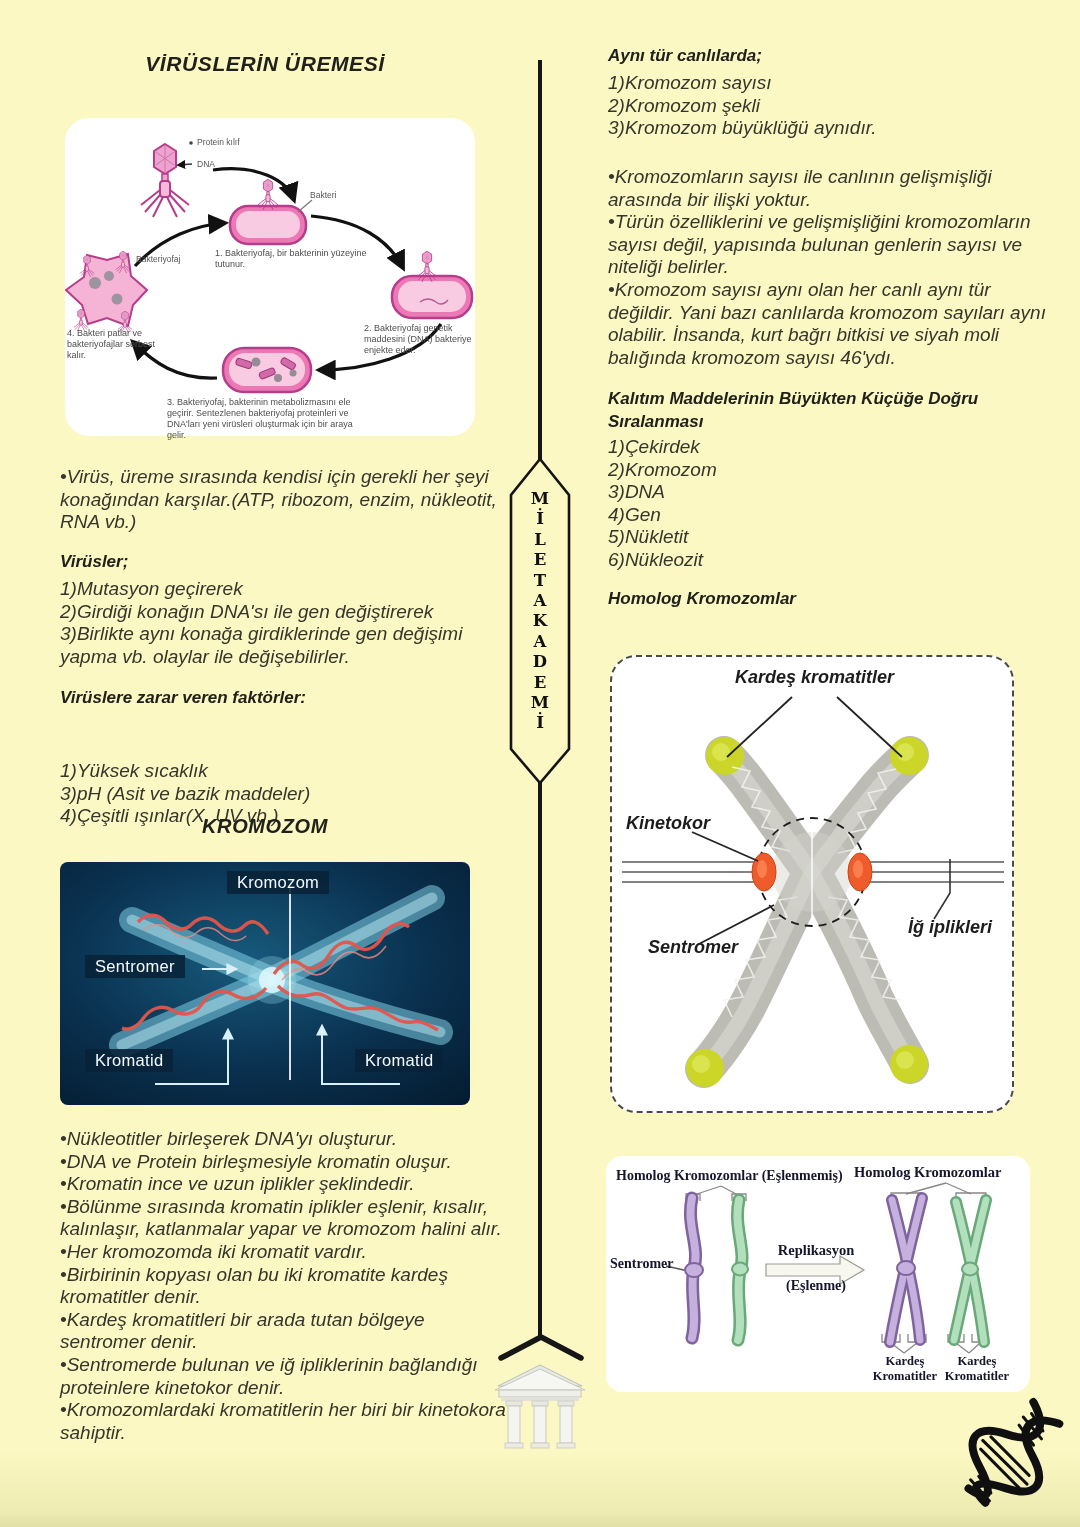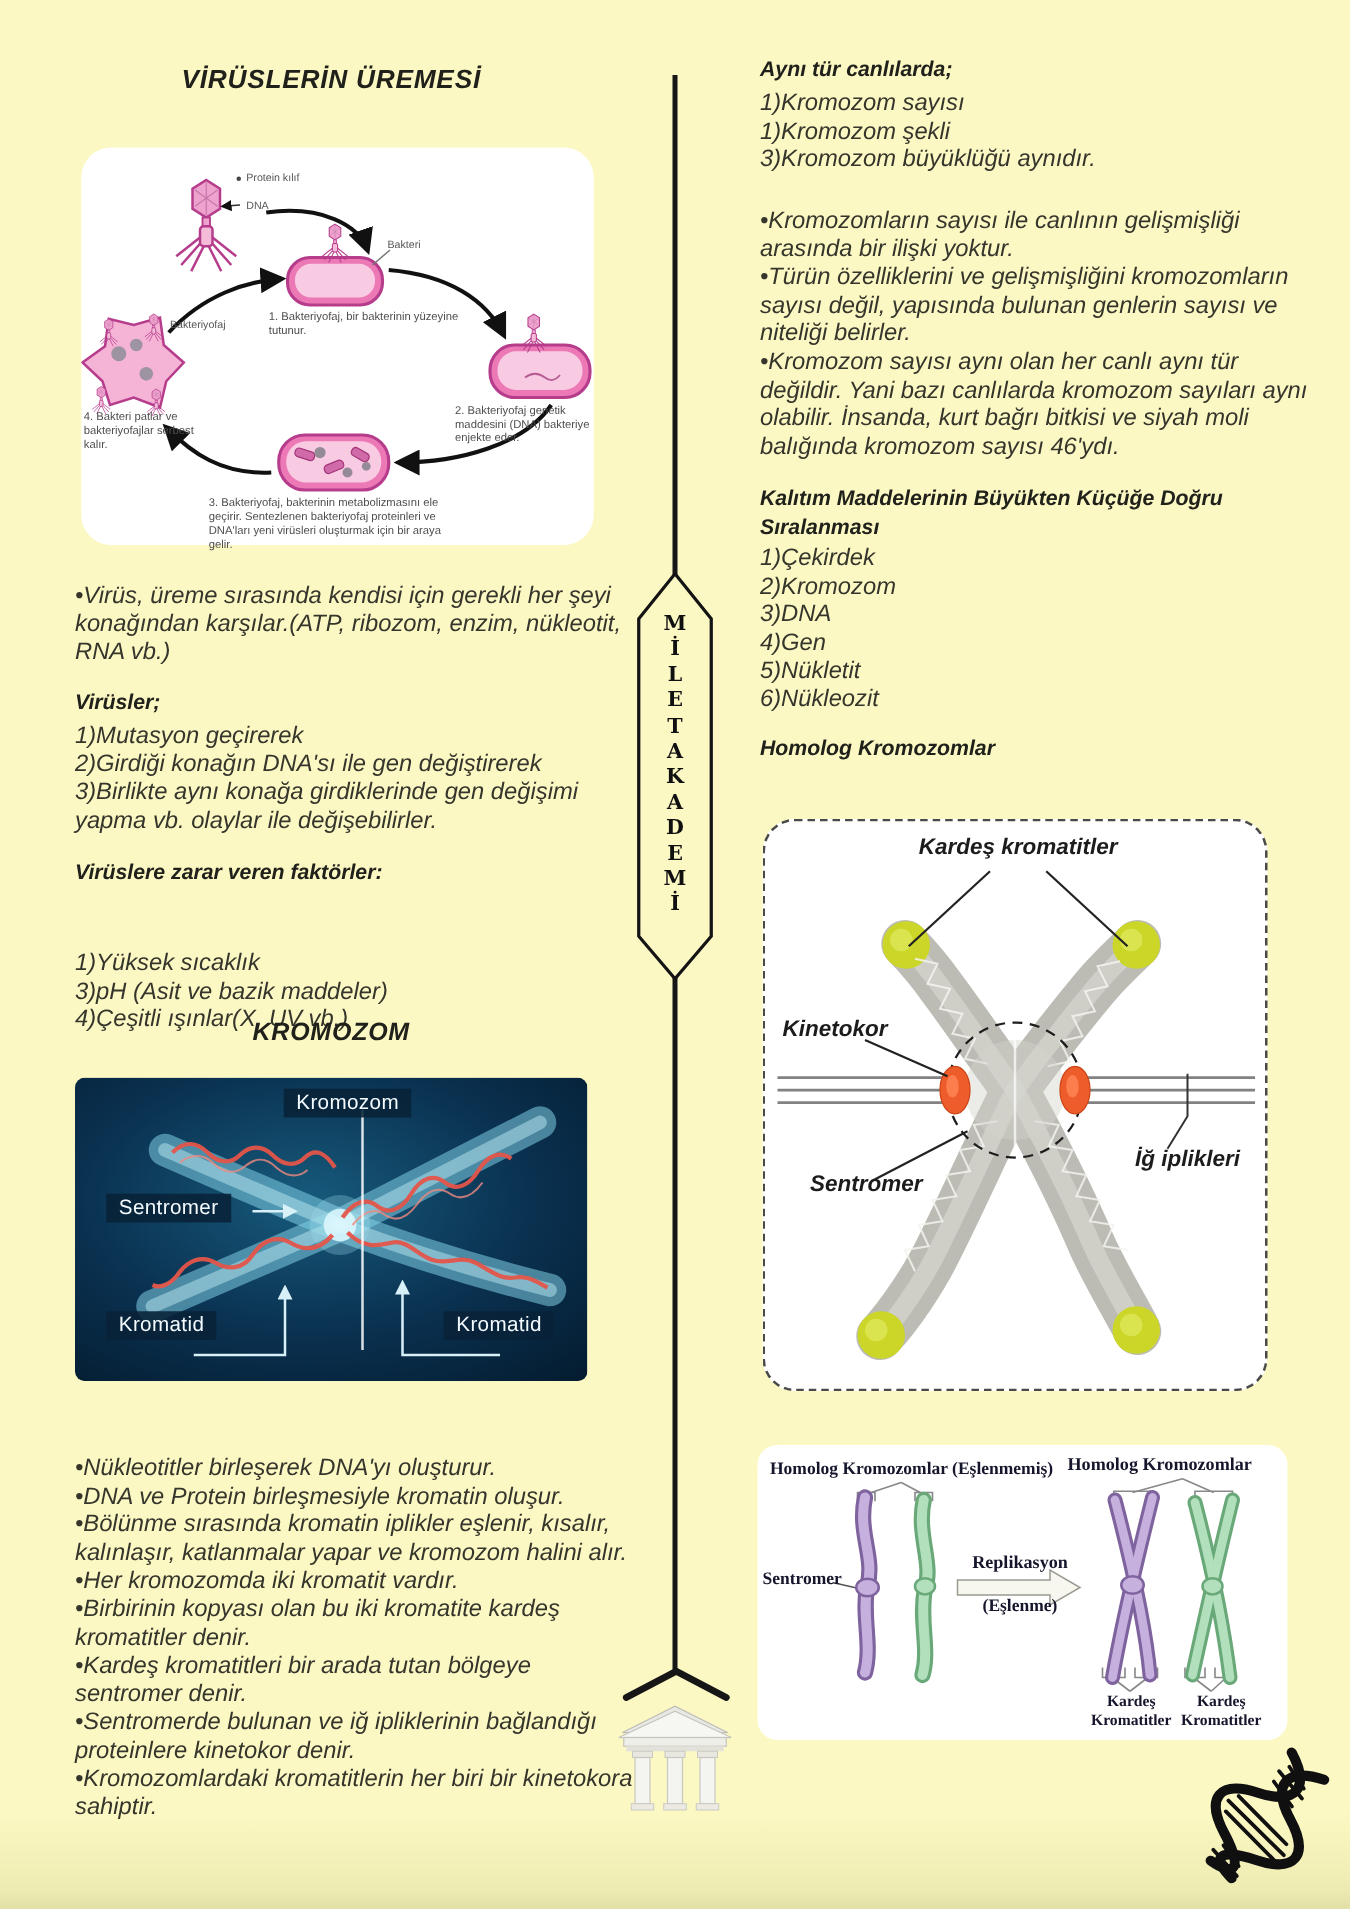--- a/index.html
+++ b/index.html
@@ -185,35 +185,36 @@
         <path d="M340,222 L262,222 L262,164" marker-end="url(#ahw)"></path>
         <path d="M142,107 L176,107" marker-end="url(#ahw)"></path>
       </g>
     </svg>
     <div class="dk-label" style="left:167px;top:9px;">Kromozom</div>
     <div class="dk-label" style="left:25px;top:93px;">Sentromer</div>
     <div class="dk-label" style="left:25px;top:187px;">Kromatid</div>
     <div class="dk-label" style="left:295px;top:187px;">Kromatid</div>
   </div>
 
-  <div class="abs blk" style="left:60px;top:1128px;width:455px;margin-top:36px;">
+  <div class="abs blk" style="left:60px;top:1128px;width:455px;">
     <div>•Nükleotitler birleşerek DNA'yı oluşturur.</div>
     <div>•DNA ve Protein birleşmesiyle kromatin oluşur.</div>
+    <div>•Kromatin ince ve uzun iplikler şeklindedir.</div>
     <div>•Bölünme sırasında kromatin iplikler eşlenir, kısalır, kalınlaşır, katlanmalar yapar ve kromozom halini alır.</div>
     <div>•Her kromozomda iki kromatit vardır.</div>
     <div>•Birbirinin kopyası olan bu iki kromatite kardeş kromatitler denir.</div>
     <div>•Kardeş kromatitleri bir arada tutan bölgeye sentromer denir.</div>
     <div>•Sentromerde bulunan ve iğ ipliklerinin bağlandığı proteinlere kinetokor denir.</div>
     <div>•Kromozomlardaki kromatitlerin her biri bir kinetokora sahiptir.</div>
   </div>
 
   <div class="abs h2" style="left:608px;top:46px;">Aynı tür canlılarda;</div>
   <div class="abs blk" style="left:608px;top:72px;width:445px;">
     <div>1)Kromozom sayısı</div>
-    <div>1)Kromozom şekli</div>
+    <div>2)Kromozom şekli</div>
     <div>3)Kromozom büyüklüğü aynıdır.</div>
   </div>
   <div class="abs blk" style="left:608px;top:166px;width:445px;">
     <div>•Kromozomların sayısı ile canlının gelişmişliği arasında bir ilişki yoktur.</div>
     <div>•Türün özelliklerini ve gelişmişliğini kromozomların sayısı değil, yapısında bulunan genlerin sayısı ve niteliği belirler.</div>
     <div>•Kromozom sayısı aynı olan her canlı aynı tür değildir. Yani bazı canlılarda kromozom sayıları aynı olabilir. İnsanda, kurt bağrı bitkisi ve siyah moli balığında kromozom sayısı 46'ydı.</div>
   </div>
 
   <div class="abs h2" style="left:608px;top:388px;width:430px;line-height:22.6px;">Kalıtım Maddelerinin Büyükten Küçüğe Doğru Sıralanması</div>
   <div class="abs blk" style="left:608px;top:436px;width:445px;">

